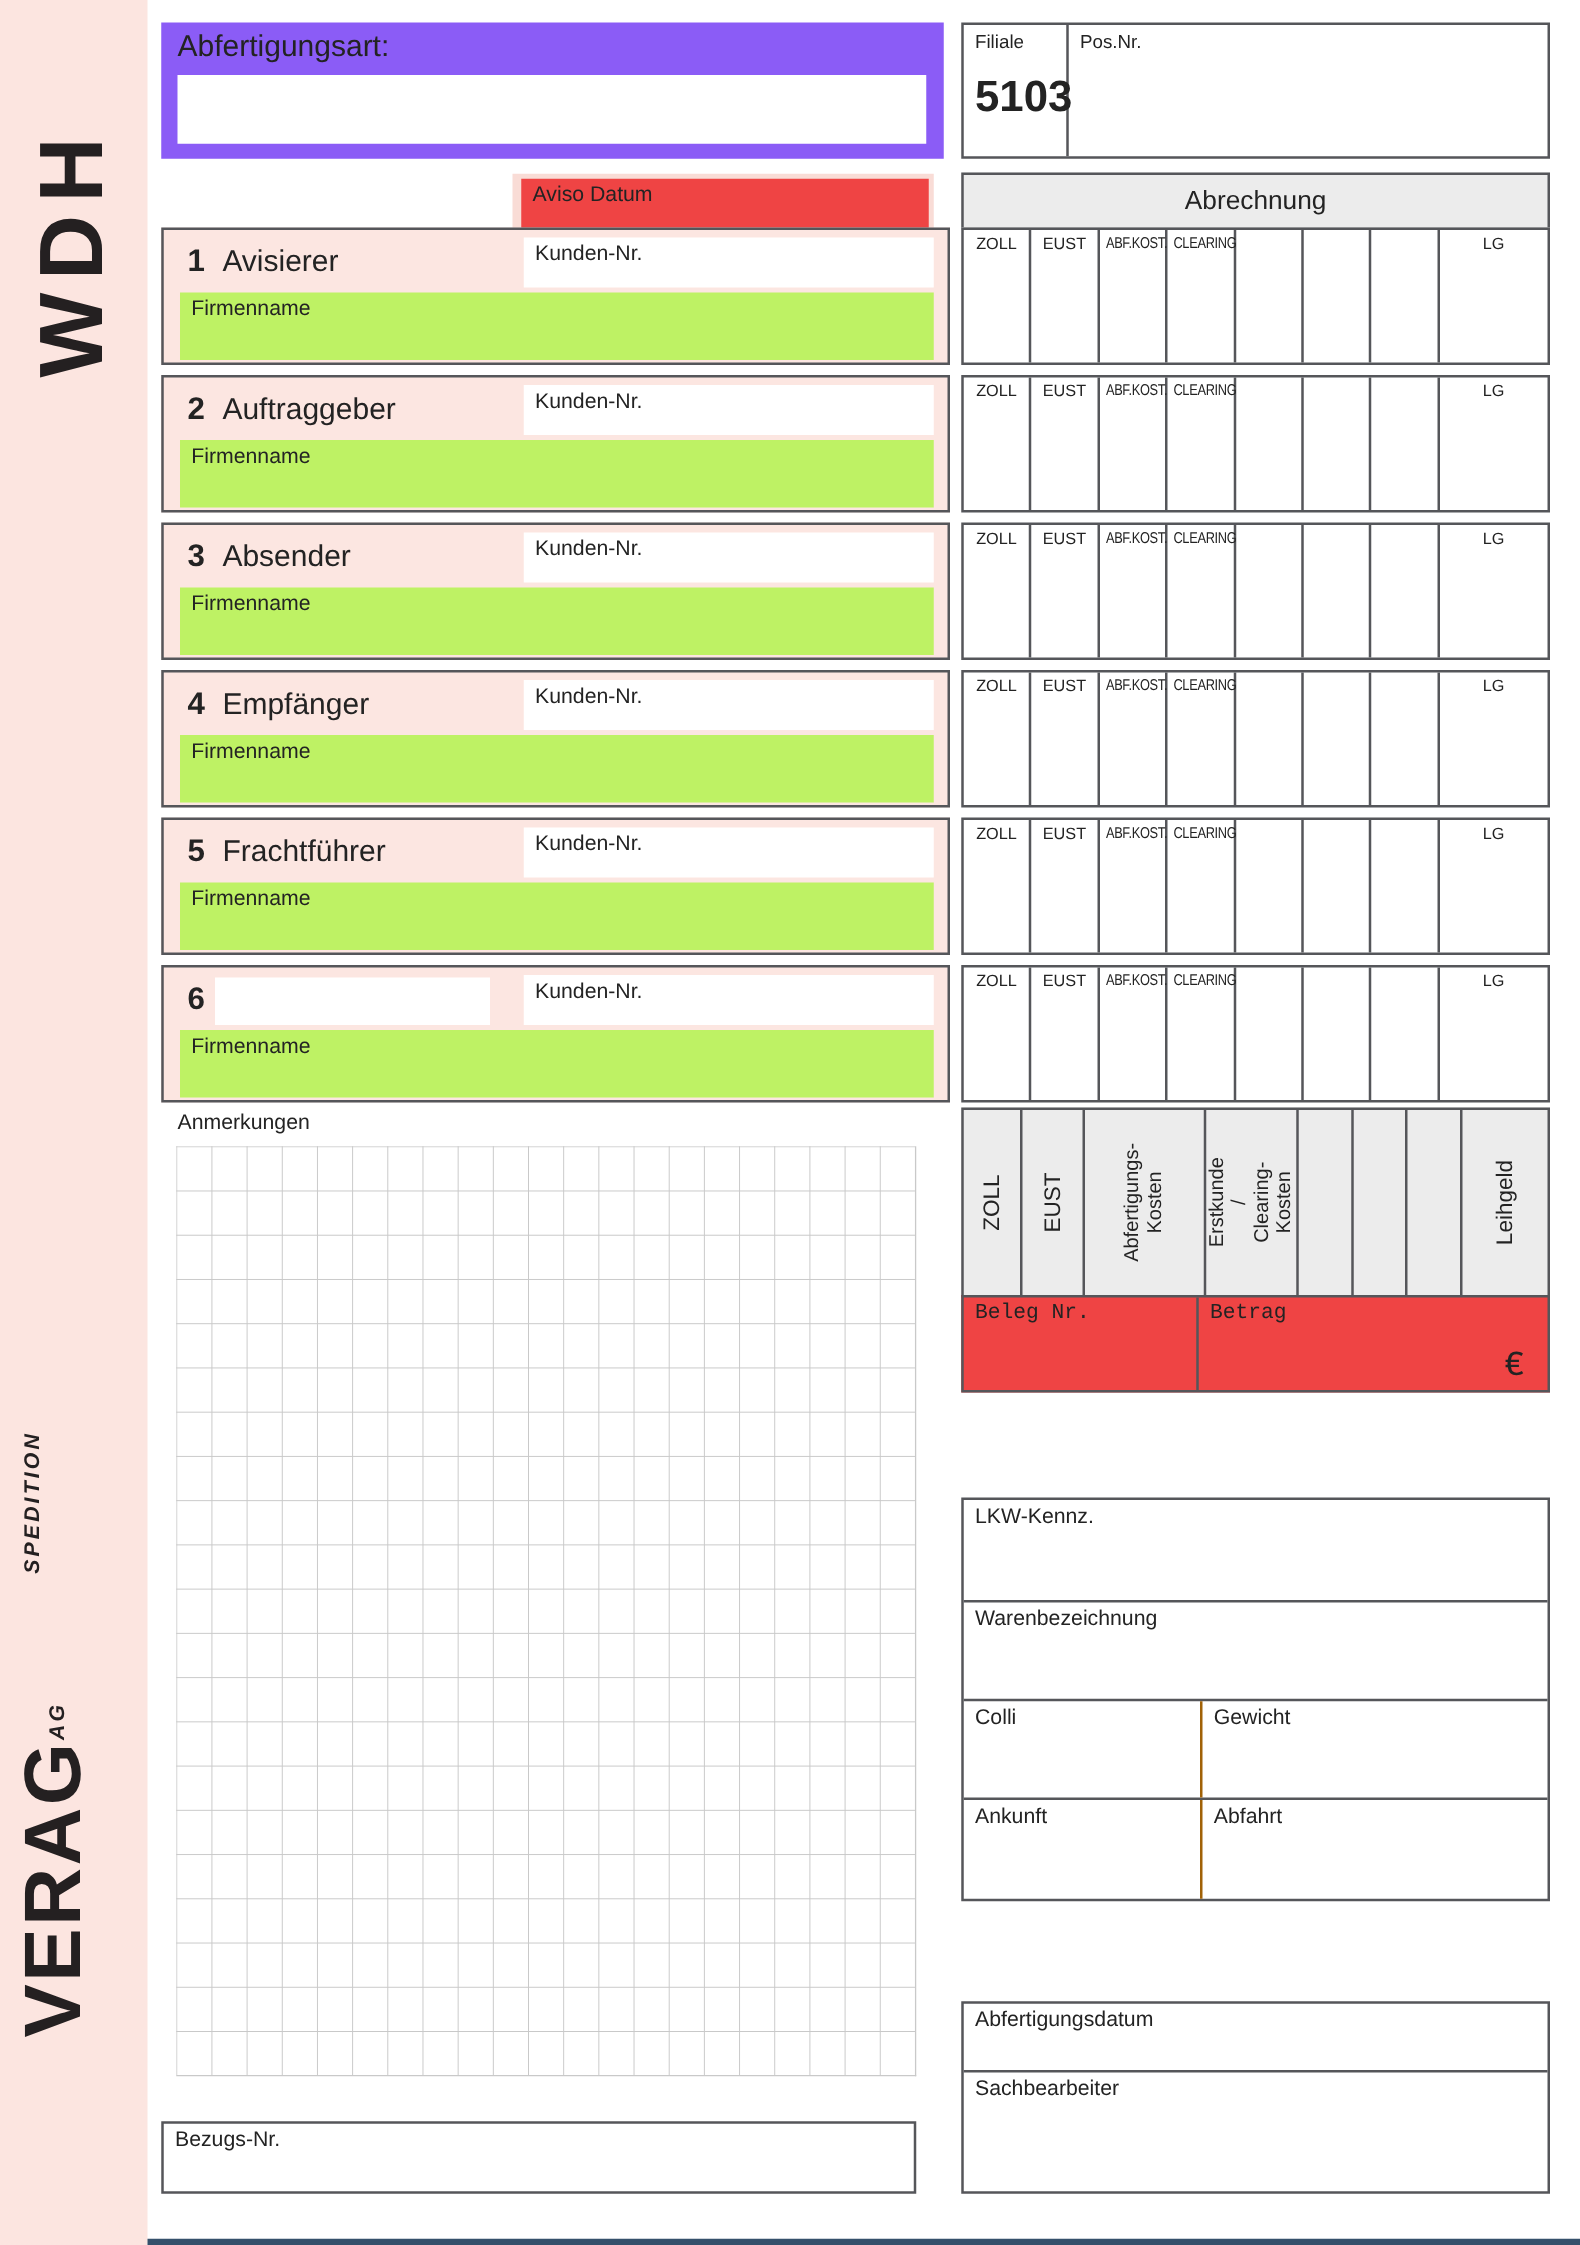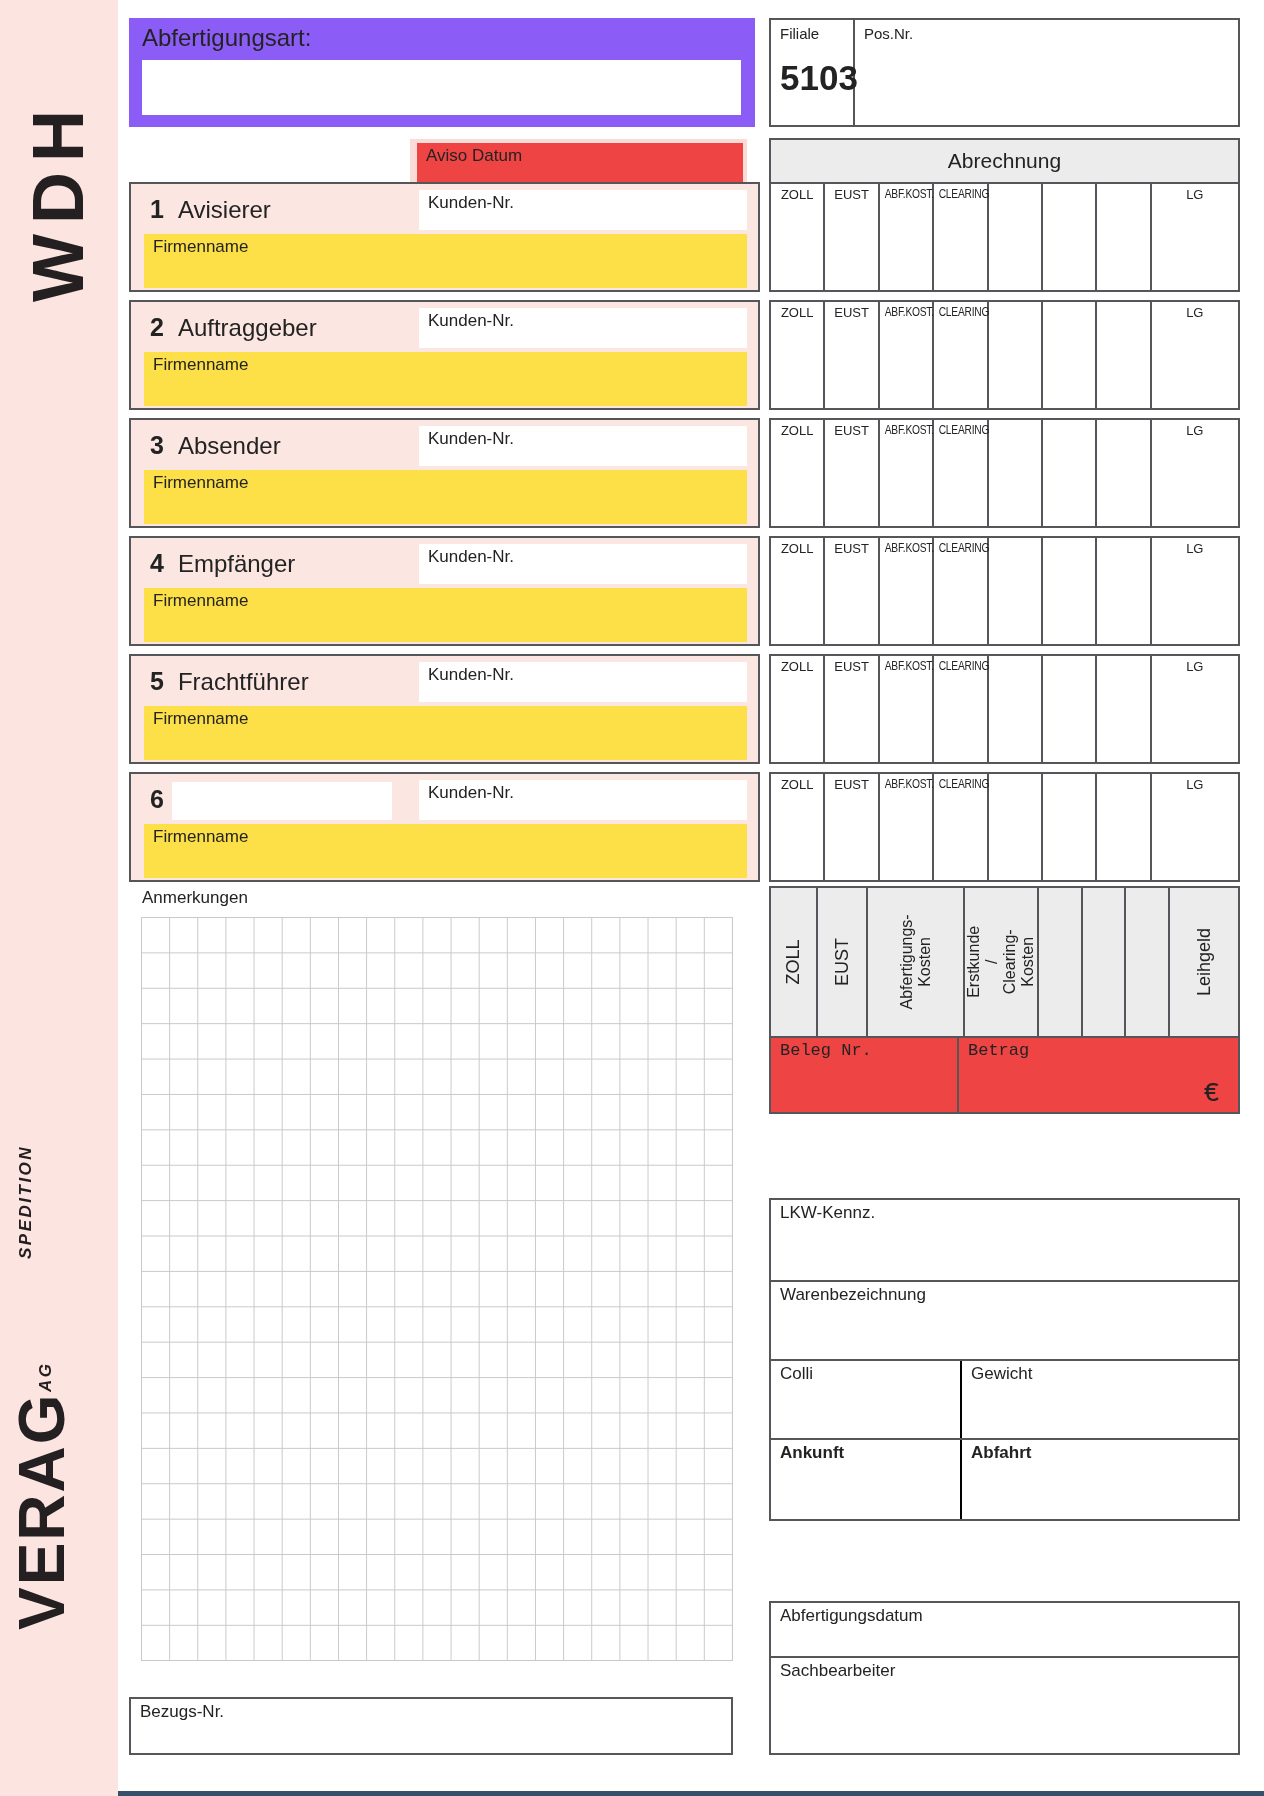--- a/index.html
+++ b/index.html
@@ -39,21 +39,21 @@
   .aviso{left:410px;top:139px;width:337px;height:45px;background:#f9dcd6;}
   .aviso-input{position:absolute;left:7px;top:4px;width:326px;height:41px;background:#ef4444;}
   .field-label{position:absolute;left:9px;top:3px;font-size:17px;}
   
   .party{position:absolute;left:129px;width:631px;height:110px;background:#fce6e1;border:2px solid #55565a;}
   .party-head{position:absolute;left:19px;top:11px;display:flex;align-items:baseline;gap:14px;}
   .party-number{font-size:25px;font-weight:bold;}
   .party-title{font-size:24px;}
   .party-title-input{position:absolute;left:41px;top:8px;width:220px;height:38px;background:#fff;}
   .kunden-field{position:absolute;left:288px;top:6px;width:328px;height:40px;background:#fff;}
-  .firma-field{position:absolute;left:13px;top:50px;width:603px;height:54px;background:#fde047;}
+  .firma-field{position:absolute;left:13px;top:50px;width:603px;height:54px;background:#bef264;}
   
   .abr-header{left:769px;top:138px;width:471px;height:46px;background:#ececec;display:flex;align-items:center;justify-content:center;}
   .abr-title{font-size:21px;}
   .abr-row{position:absolute;left:769px;width:471px;height:110px;background:#fff;border:2px solid #55565a;display:flex;}
   .abr-cell{flex:1;border-right:2px solid #55565a;position:relative;}
   .abr-cell:last-child{border-right:none;padding-left:34px;}
   .abr-cell-label{position:absolute;top:3px;left:0;width:100%;text-align:center;font-size:13px;white-space:nowrap;}
   .abr-cell-label.narrow{font-size:12.5px;transform:scaleX(0.82);letter-spacing:-0.3px;}
   .legend-row{left:769px;top:886px;width:471px;height:152px;border:2px solid #55565a;display:flex;background:#ececec;}
   .legend-cell{flex:1;border-right:2px solid #55565a;display:flex;align-items:center;justify-content:center;}
@@ -70,23 +70,23 @@
   .anm-grid{
     left:141px;top:917px;width:592px;height:744px;
     border-right:1px solid #c9c9c9;border-bottom:1px solid #c9c9c9;
     background-image:linear-gradient(to right,#c9c9c9 1px,transparent 1px),
                      linear-gradient(to bottom,#c9c9c9 1px,transparent 1px);
     background-size:28.15px 35.4px;
   }
   
   .lkw-box{left:769px;top:1198px;width:471px;height:323px;background:#fff;display:flex;flex-direction:column;}
   .lkw-row{position:relative;border-bottom:2px solid #55565a;}
-  .lkw-row:last-child{border-bottom:none;font-weight:bold;}
+  .lkw-row:last-child{border-bottom:none;}
   .lkw-row.split{display:flex;}
-  .split-left{width:191px;border-right:2px solid #000000;position:relative;}
+  .split-left{width:191px;border-right:2px solid #a16207;position:relative;}
   .split-right{flex:1;position:relative;}
   .r1{height:82px;} .r2{height:79px;} .r3{height:79px;} .r4{flex:1;}
   
   .proc-box{left:769px;top:1601px;width:471px;height:154px;background:#fff;display:flex;flex-direction:column;}
   .proc-row1{height:55px;border-bottom:2px solid #55565a;position:relative;}
   .proc-row2{flex:1;position:relative;}
   
   .bezug-box{left:129px;top:1697px;width:604px;height:58px;background:#fff;position:relative;}
   
   .bottom-bar{left:118px;top:1791px;width:1146px;height:5px;background:#35506b;}

